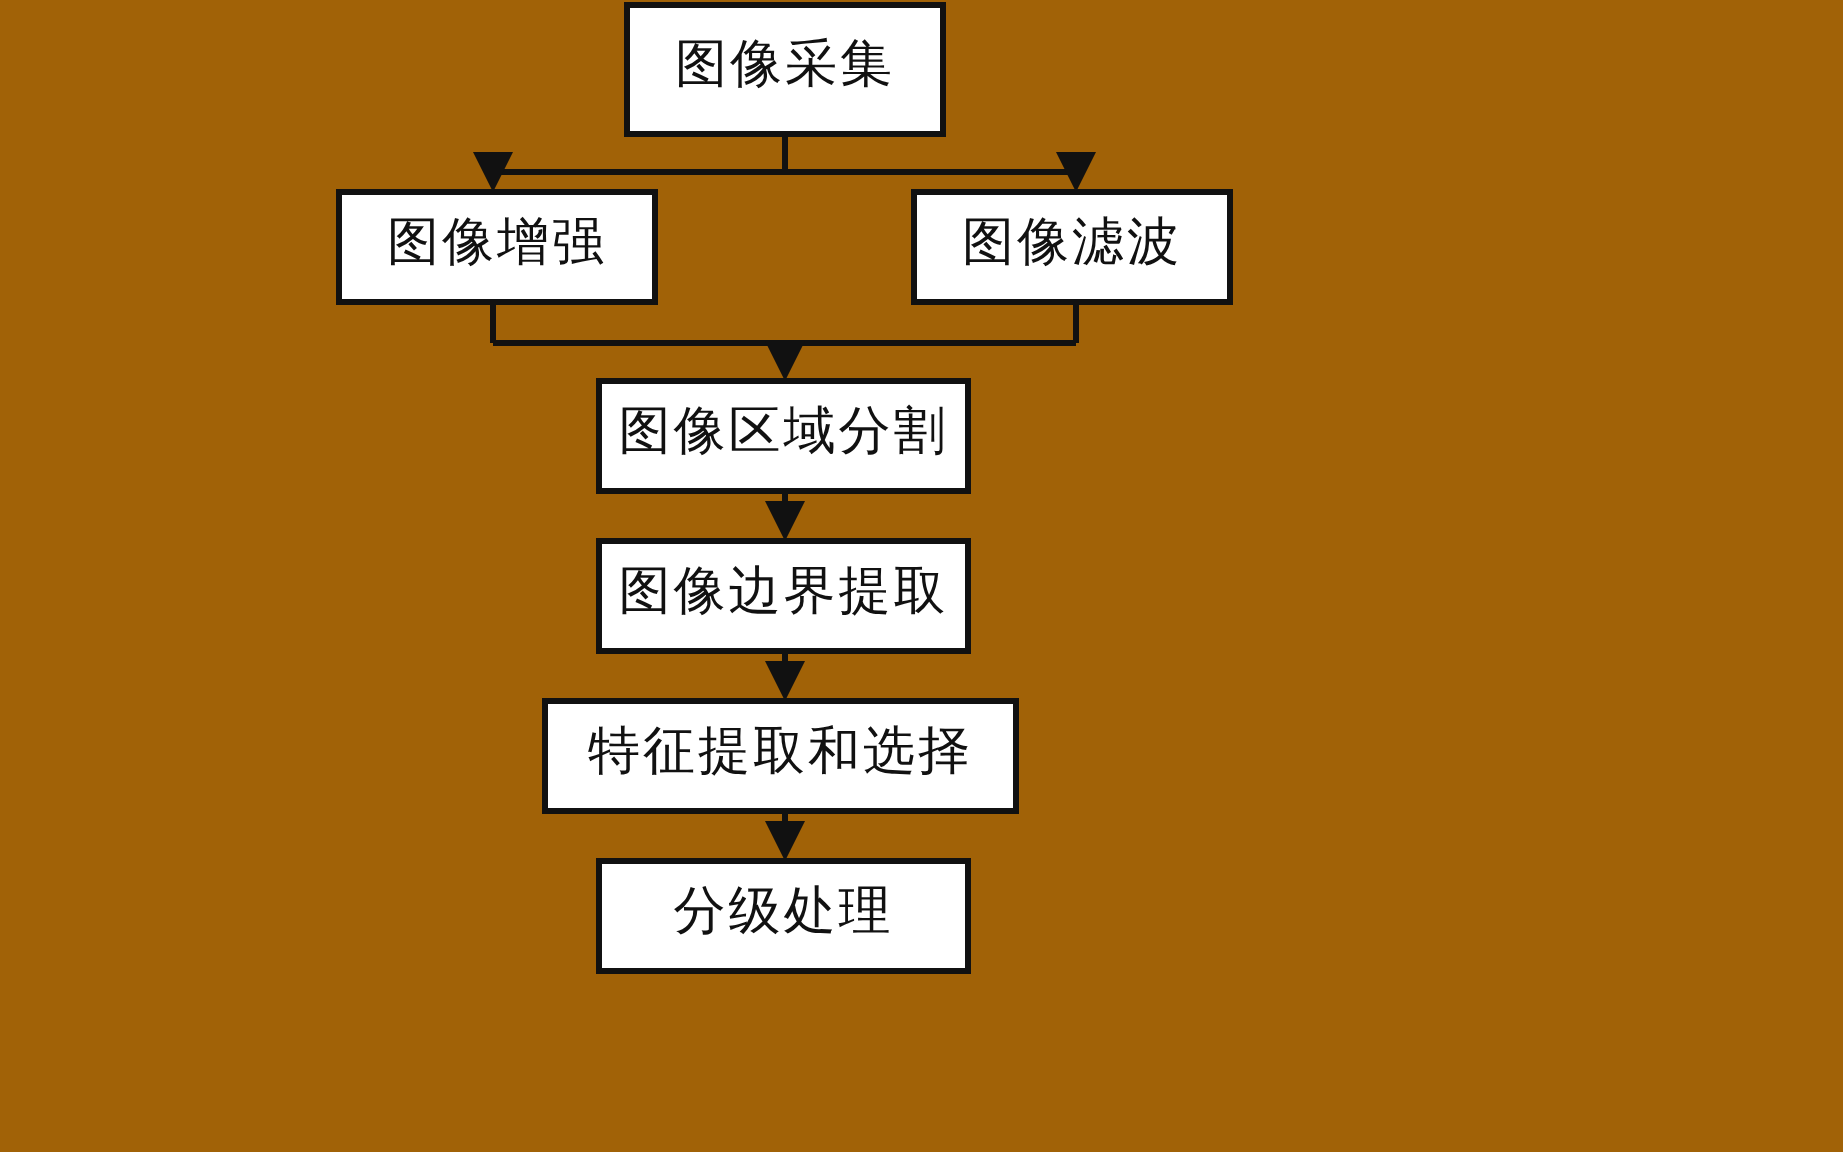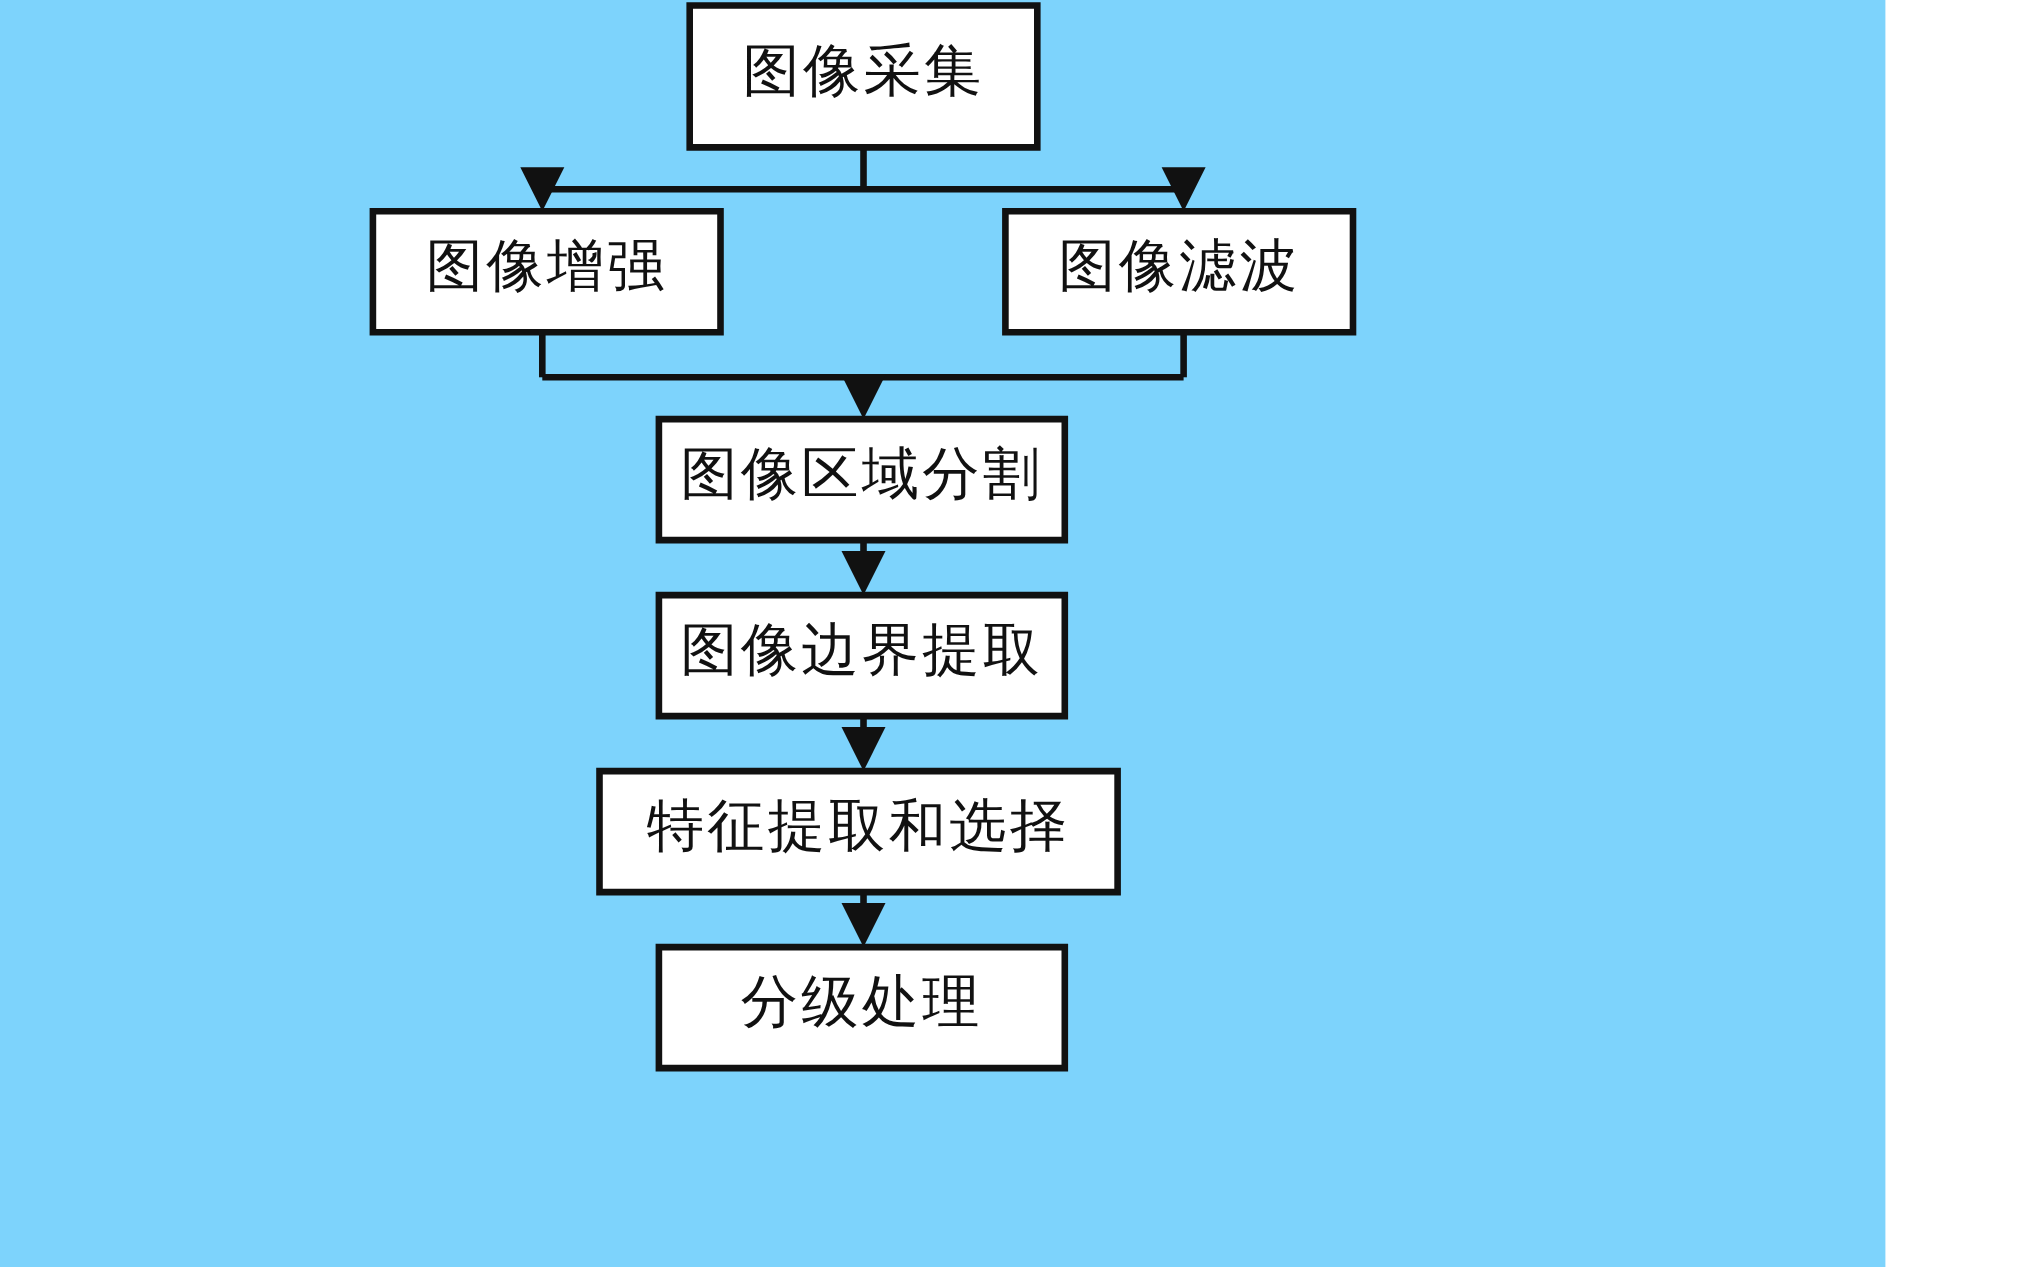--- a/index.html
+++ b/index.html
@@ -8,24 +8,23 @@
     background: #ffffff;
   }
   body {
     width: 1843px;
     height: 1152px;
     overflow: hidden;
     font-family: "Liberation Serif", "DejaVu Serif", serif;
   }
   #canvas {
     position: relative;
-    width: 1685px;
+    width: 1843px;
     height: 1152px;
-    background: #7dd3fc;
-    padding-left: 29px;
+    background: #a16207;
   }
   #flow-svg {
     position: absolute;
     top: 0;
     left: 0;
     width: 1843px;
     height: 1152px;
   }
   .node-rect {
     fill: #ffffff;

